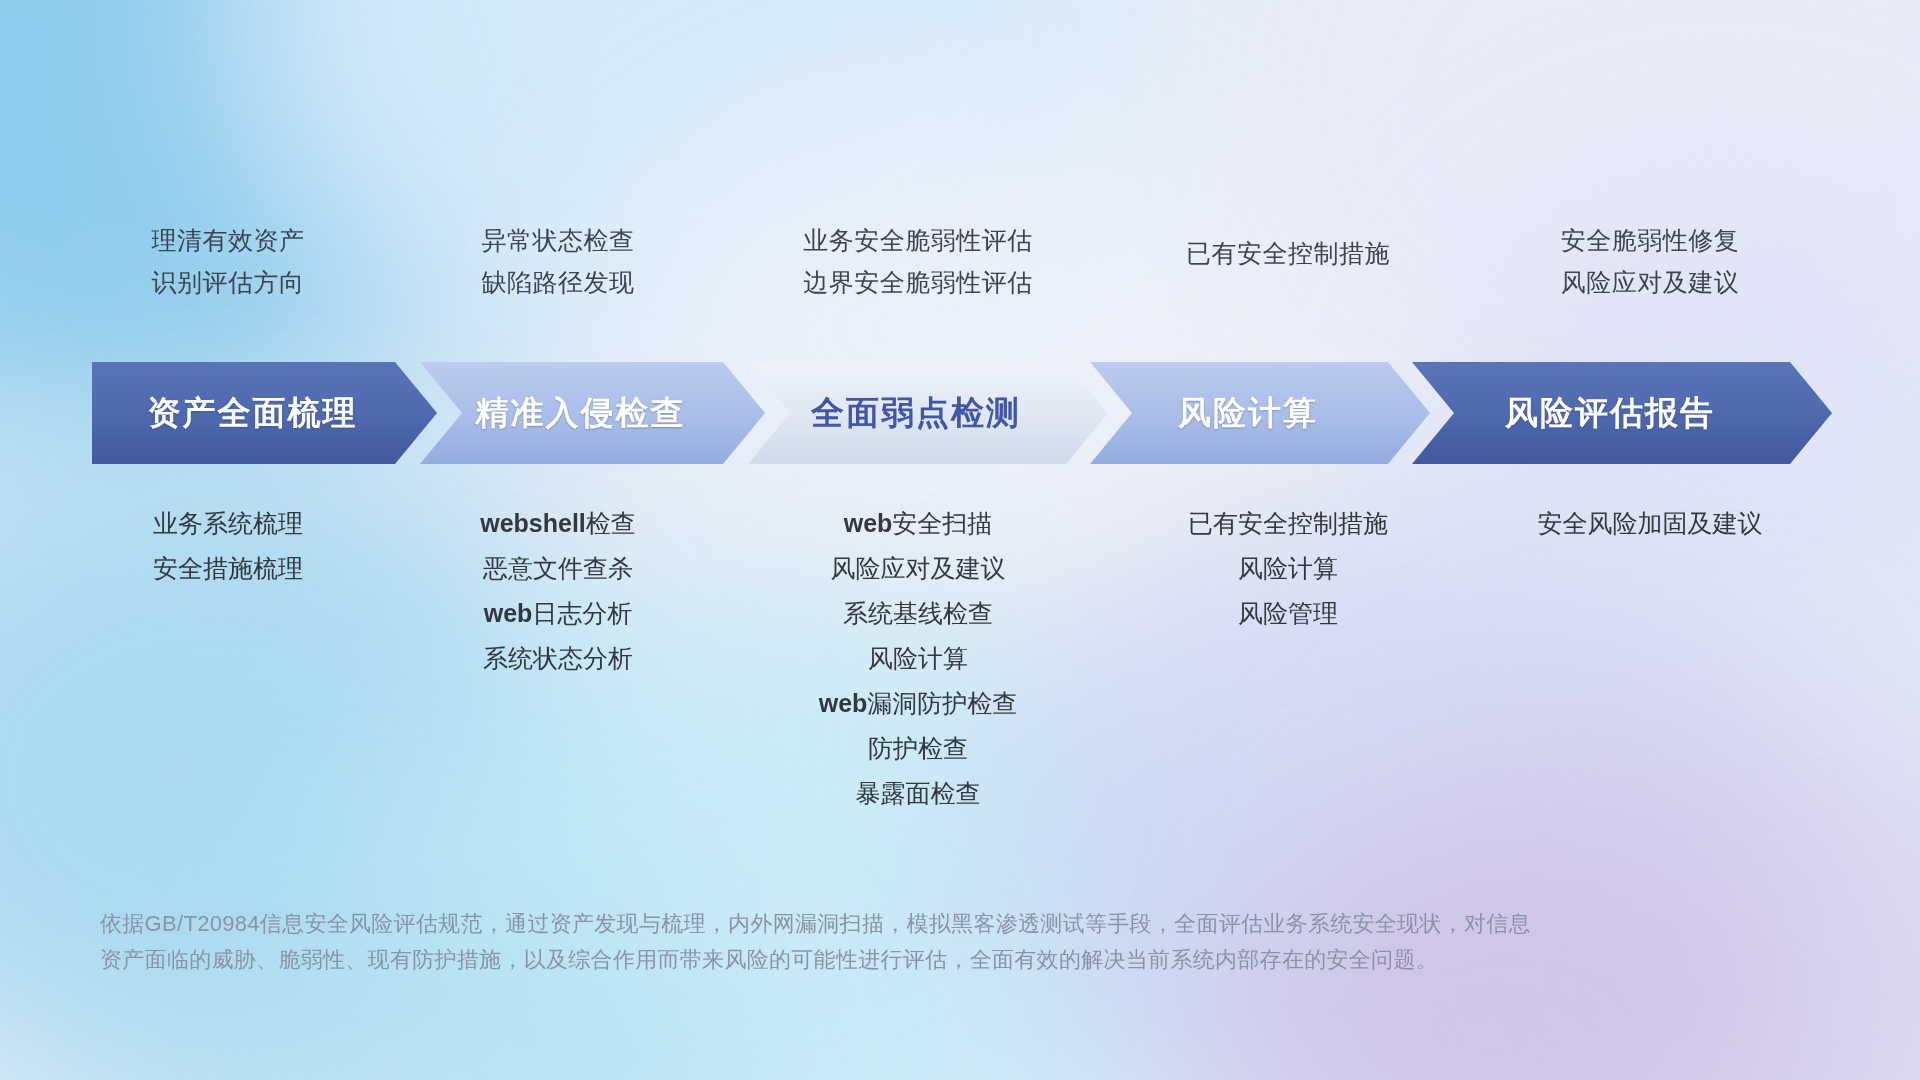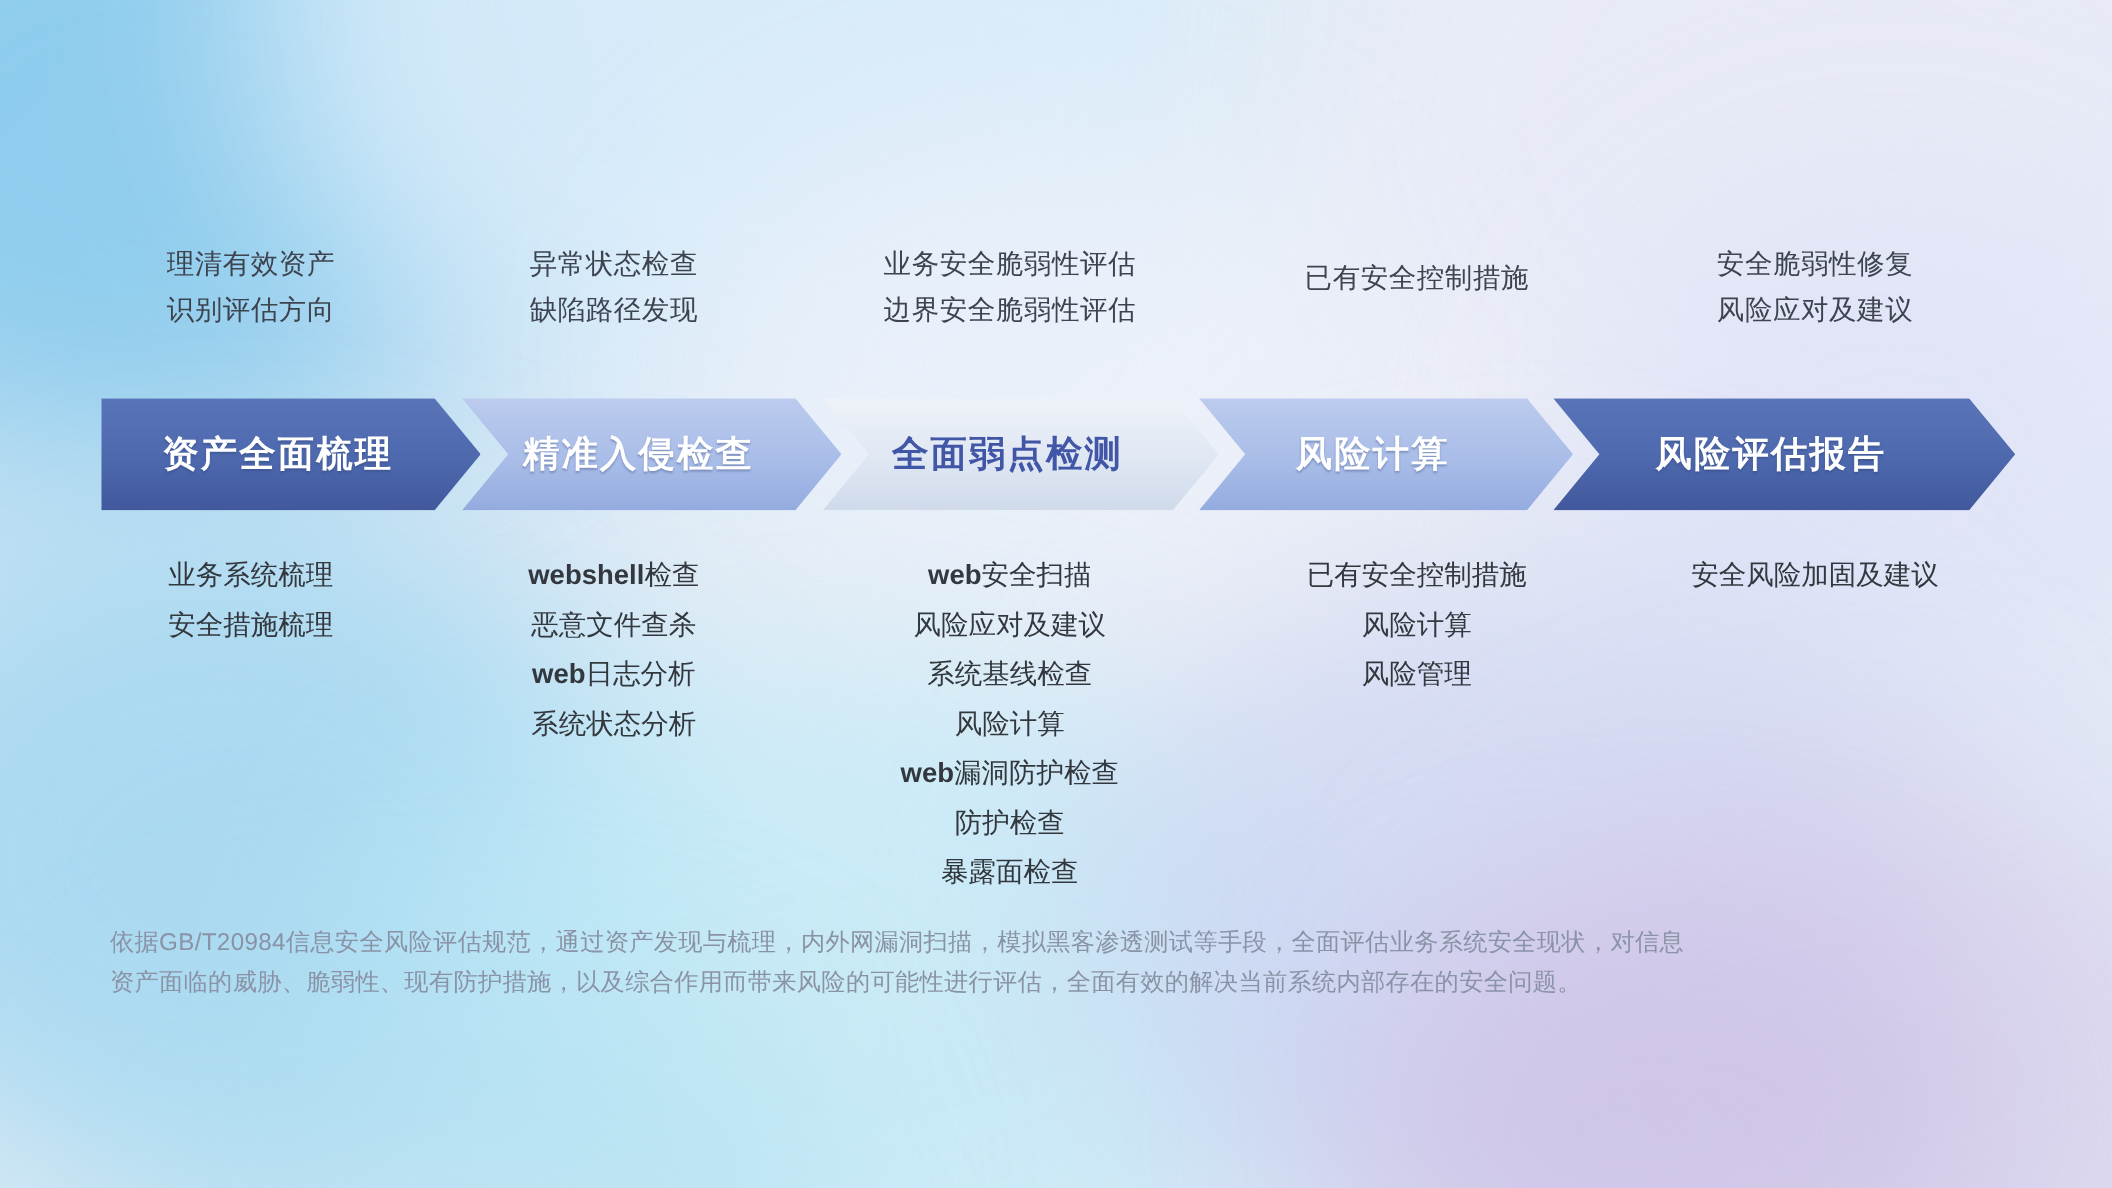--- a/index.html
+++ b/index.html
@@ -104,21 +104,21 @@
     color: #33383f;
     line-height: 1.2;
     white-space: nowrap;
   }
   .bot-line b { font-weight: bold; }
 
   
   #footer {
     position: absolute;
     left: 100px;
-    top: 839px;
+    top: 906px;
     width: 1560px;
     font-size: 22px;
     line-height: 1.62;
     color: #8a93a6;
     letter-spacing: .3px;
   }
   .footer-line { white-space: nowrap; }
 </style>
 </head>
 <body>

